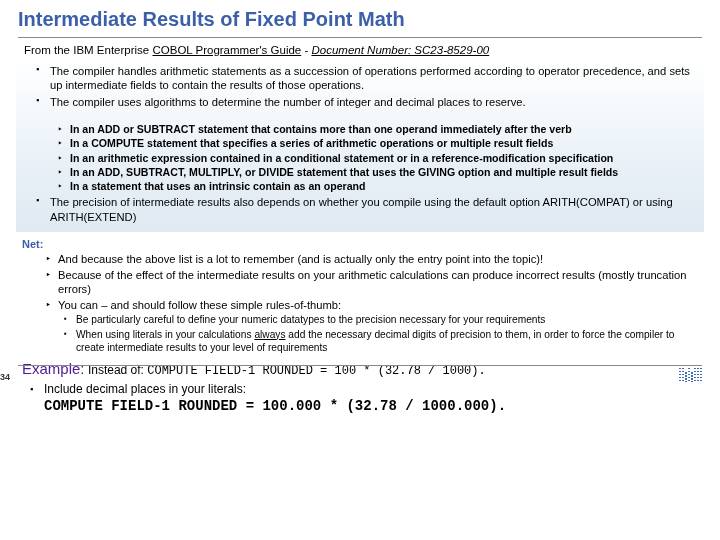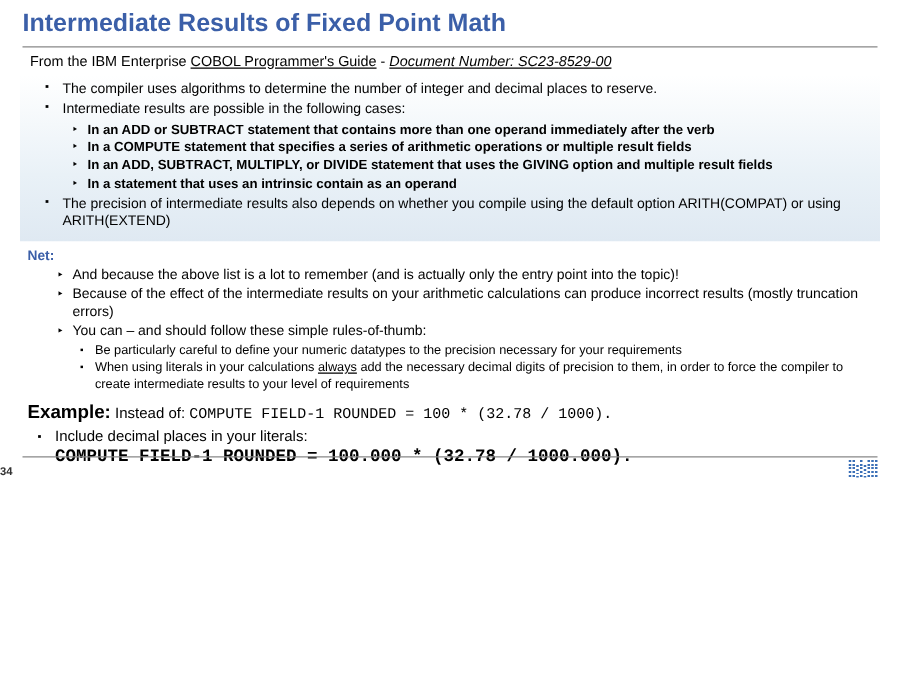--- a/index.html
+++ b/index.html
@@ -7,29 +7,29 @@
   .title{font-size:20px;font-weight:bold;color:#3b5fa8;margin:0 0 6px 0}
   .hr{border:none;border-top:1px solid #888;margin:0 0 6px 0}
   .src{font-size:11.5px;margin:0 0 4px 6px}
   .src .u{text-decoration:underline}
   .src .doc{font-style:italic;text-decoration:underline}
   .box{background:linear-gradient(#ffffff,#e9f1f7 60%,#dfe9f2);padding:4px 8px 6px 8px;margin:0 -2px}
   ul{margin:0;padding:0;list-style:none}
   .b1{font-size:11.2px;line-height:1.28;margin:0}
   .b1>li{padding-left:26px;position:relative;margin-bottom:2px}
   .b1>li:before{content:"\25AA";position:absolute;left:12px;top:0;font-size:9px}
-  .b2{margin:2px 0 2px 0}
+  .b2{margin:13px 0 2px 0}
   .b2>li{font-size:10.6px;font-weight:bold;padding-left:46px;position:relative;line-height:1.35}
   .b2>li:before{content:"\2023";position:absolute;left:34px;top:0;font-size:11px;font-weight:normal}
   .net{font-size:11px;font-weight:bold;color:#3b5fa8;margin:6px 0 2px 4px}
   .net-list>li{font-size:11.2px;padding-left:40px;position:relative;line-height:1.3;margin-bottom:1px}
   .net-list>li:before{content:"\2023";position:absolute;left:28px;top:0;font-size:12px}
   .net-sub>li{font-size:10.2px;padding-left:58px;position:relative;line-height:1.3;margin-bottom:1px}
   .net-sub>li:before{content:"\25AA";position:absolute;left:46px;top:1px;font-size:8px}
-  .ex-label{font-size:15px;font-weight:bold;color:#000000;display:inline}
+  .ex-label{font-size:15px;font-weight:normal;color:#4c1d95;display:inline}
   .ex-line{font-size:12px;margin:6px 0 4px 4px}
   .code{font-family:"Courier New",monospace;font-weight:normal;font-size:12px}
   .inc>li{font-size:12px;padding-left:26px;position:relative;margin-bottom:2px}
   .inc>li:before{content:"\25AA";position:absolute;left:12px;top:2px;font-size:9px}
   .codeblock{font-family:"Courier New",monospace;font-weight:bold;font-size:14px;margin:2px 0 0 26px}
   .pagenum{position:absolute;bottom:6px;left:0;right:0;text-align:left;font-size:9px;font-weight:bold;color:#333}
   .footline{position:absolute;bottom:22px;left:18px;right:18px;border-top:1px solid #888}
   .logo{position:absolute;right:18px;bottom:6px;display:flex;gap:1px;align-items:flex-end}
   .logo .bar{width:2px;height:14px;background:repeating-linear-gradient(#3a6fb7 0 1.5px,transparent 1.5px 3px)}
   .logo .bar.s{height:10px}
@@ -43,26 +43,27 @@
 
 <p class="src">
   <span>From the IBM Enterprise </span>
   <span class="u">COBOL Programmer's Guide</span>
   <span> - </span>
   <span class="doc">Document Number: SC23-8529-00</span>
 </p>
 
 <div class="box">
 <ul class="b1">
+  <li>The compiler handles arithmetic statements as a succession of operations performed according to operator precedence, and sets up intermediate fields to contain the results of those operations.</li>
   <li>The compiler uses algorithms to determine the number of integer and decimal places to reserve.</li>
-  <li>Intermediate results are possible in the following cases:</li>
 </ul>
 <ul class="b2">
   <li>In an ADD or SUBTRACT statement that contains more than one operand immediately after the verb</li>
   <li>In a COMPUTE statement that specifies a series of arithmetic operations or multiple result fields</li>
+  <li>In an arithmetic expression contained in a conditional statement or in a reference-modification specification</li>
   <li>In an ADD, SUBTRACT, MULTIPLY, or DIVIDE statement that uses the GIVING option and multiple result fields</li>
   <li>In a statement that uses an intrinsic contain as an operand</li>
 </ul>
 <ul class="b1">
   <li>The precision of intermediate results also depends on whether you compile using the default option ARITH(COMPAT) or using ARITH(EXTEND)</li>
 </ul>
 </div>
 
 <div class="net">Net:</div>
 <ul class="net-list">

